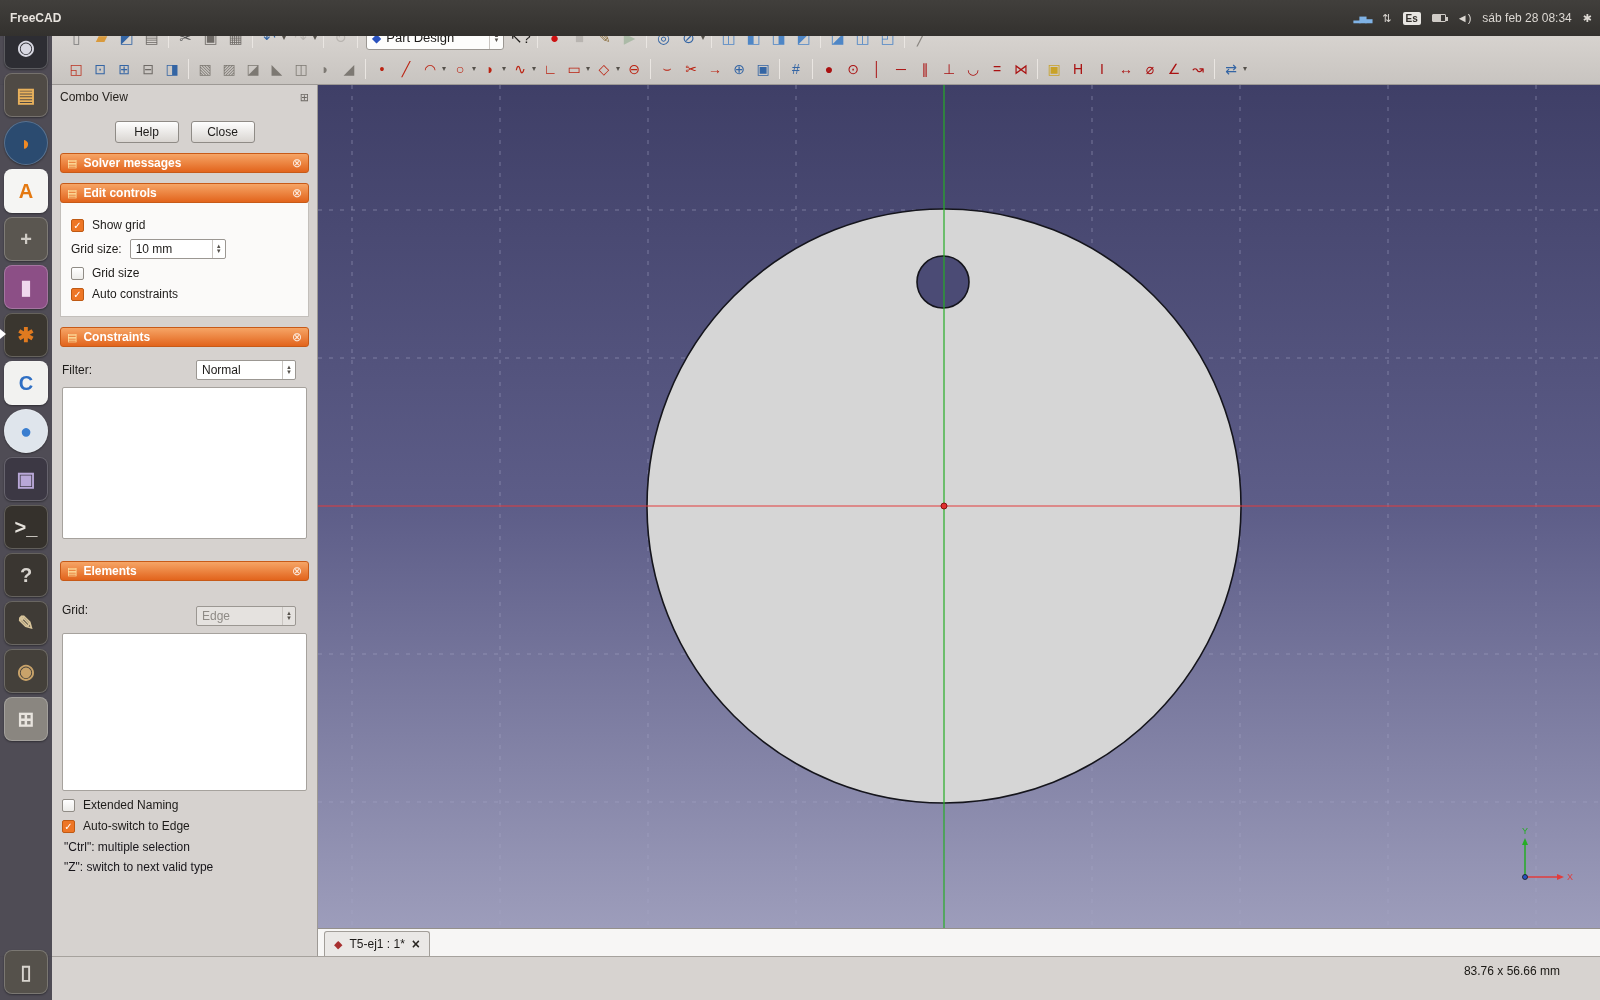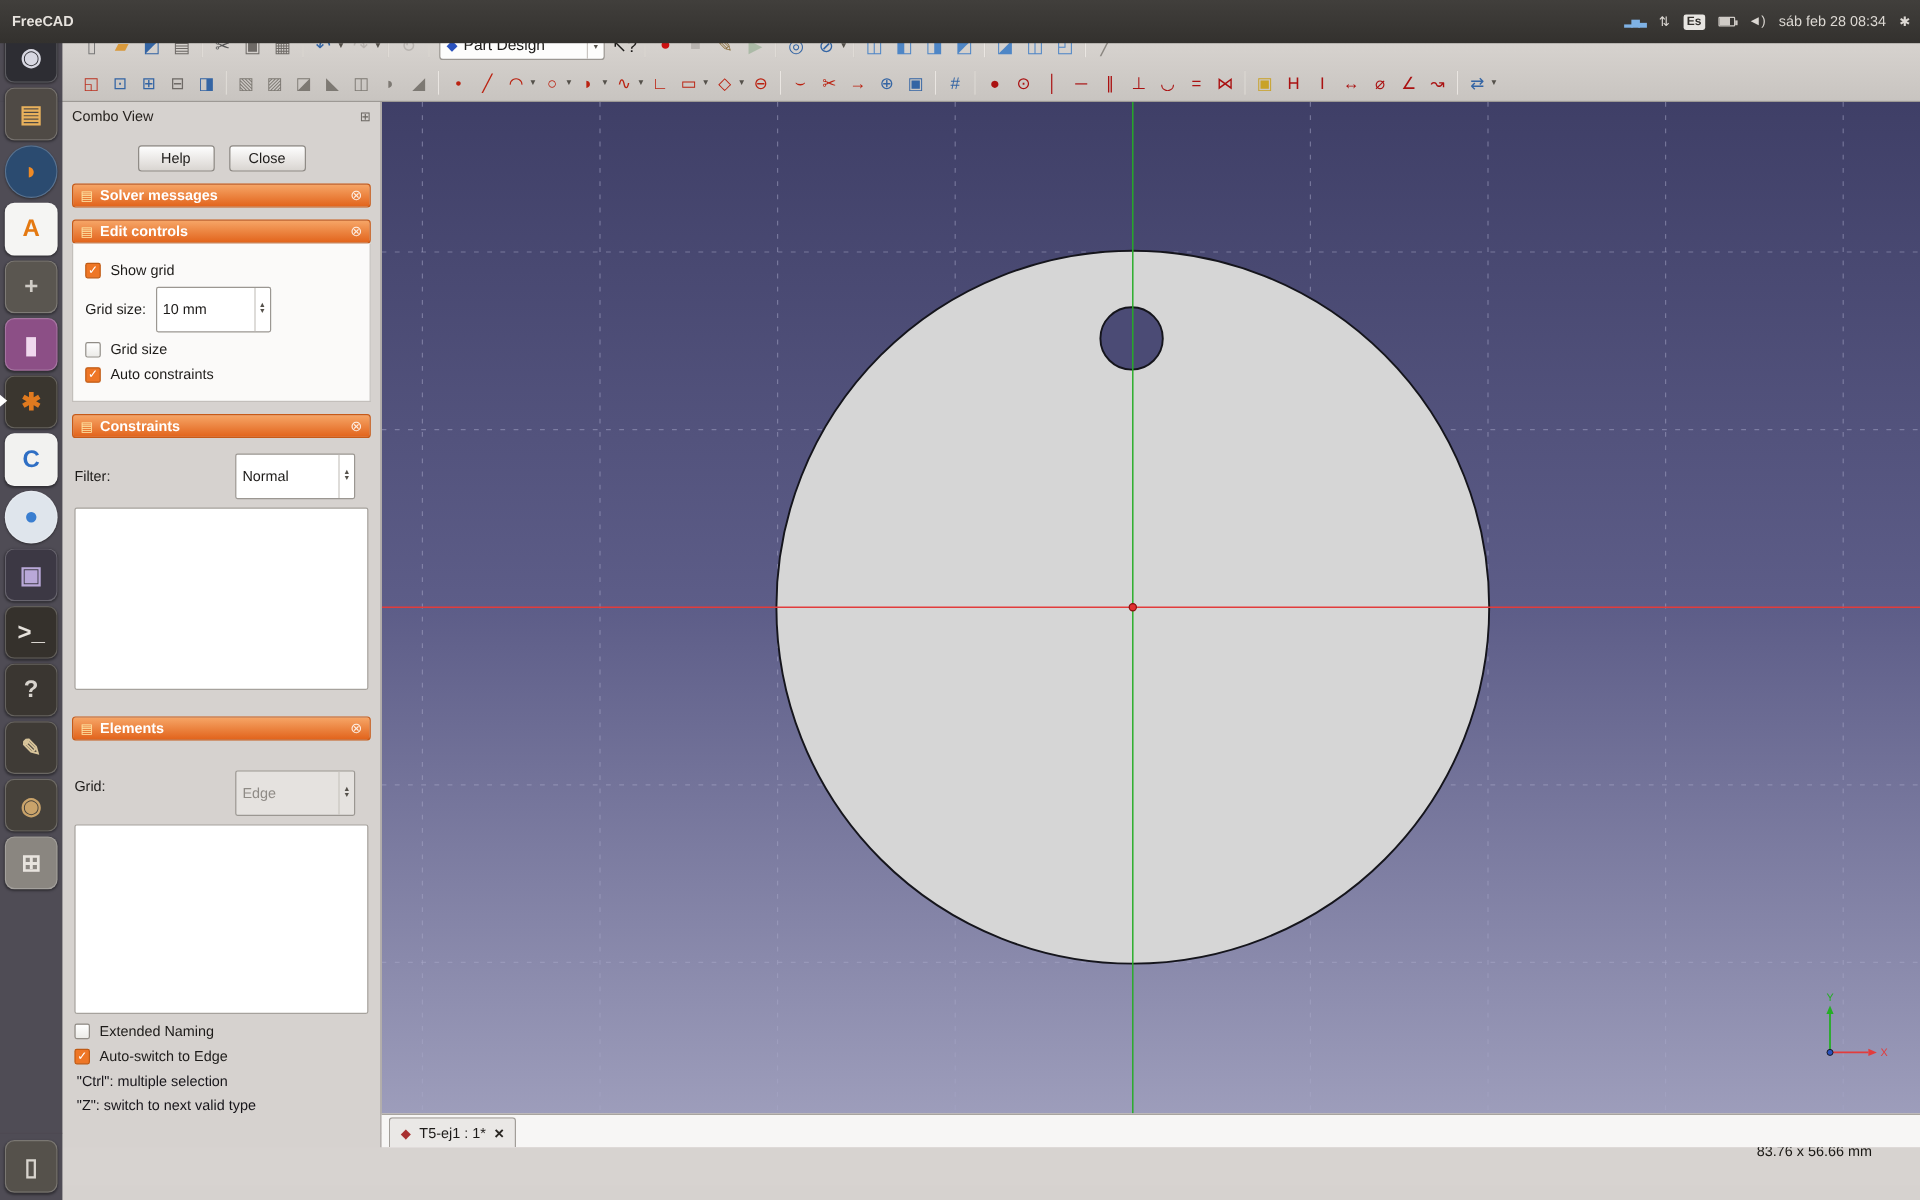--- a/index.html
+++ b/index.html
@@ -67,21 +67,21 @@
   .sec-title { flex:1; color:#fff; font-size:12px; font-weight:bold; }
   .sec-x { font-size:12px; color:rgba(255,255,255,.85); }
   .sec-body { background:#fbfaf9; border:1px solid #c3bfbb; border-top:none; padding:8px; }
   .sec-body.plain { background:transparent; border:none; padding:6px 0 12px; }
   .solver-msg { font-size:11px; color:#2a2723; padding:4px 0 18px; }
   .frow { display:flex; align-items:center; gap:8px; margin:7px 2px; font-size:12px; color:#1d1b19; }
   .chk { width:13px; height:13px; border:1px solid #908c86; border-radius:2px;
          background:linear-gradient(#ffffff,#ecebe8); display:inline-flex; align-items:center; justify-content:center;
          font-size:10px; color:#fff; flex:none; }
   .chk.checked { background:#ee7626; border-color:#bf5a14; }
-  .spin { display:flex; align-items:center; height:38px; background:#fff; border:1px solid #9b9792; border-radius:2px; }
+  .spin { display:flex; align-items:center; height:20px; background:#fff; border:1px solid #9b9792; border-radius:2px; }
   .spin .val { flex:1; padding:0 5px; font-size:12px; color:#1d1b19; white-space:nowrap; }
   .spin .arrows { width:13px; border-left:1px solid #c9c5c1; align-self:stretch; display:flex; flex-direction:column;
                   align-items:center; justify-content:center; font-size:6px; line-height:5px; color:#55514b; }
   .spin.disabled { background:#e5e2df;margin-top:12px; }
   .spin.disabled .val { color:#8f8b86; }
   .listbox { background:#fff; border:1px solid #a6a29d; border-radius:2px; margin:3px 2px 0; }
   .hint { font-size:12px; color:#17151a; margin:6px 4px 0; }
 
   
   .viewport { position:absolute; left:318px; top:85px; right:0; bottom:72px; z-index:1; }
@@ -90,21 +90,21 @@
   
   .doctabs { position:absolute; left:318px; right:0; bottom:44px; height:28px; background:#f7f6f5;
              border-top:1px solid #94908b; display:flex; align-items:flex-end; z-index:5; }
   .doctab { display:inline-flex; align-items:center; gap:7px; height:25px; margin-left:6px; padding:0 9px;
             background:#eae8e6; border:1px solid #a29e99; border-bottom:none; border-radius:3px 3px 0 0;
             font-size:12px; color:#1d1b19; }
   .doctab .tab-icon { font-size:11px; color:#a83030; }
   .doctab .tab-close { font-size:14px; font-weight:bold; color:#2a2723; line-height:1; }
 
   
-  .statusbar { position:absolute; left:0; right:0; bottom:12px; height:44px; background:#d7d3d0;
+  .statusbar { position:absolute; left:0; right:0; bottom:0; height:44px; background:#d7d3d0;
                border-top:1px solid #a6a29d; z-index:4;padding-left:33px; }
   .statusbar .coords { position:absolute; right:40px; top:7px; font-size:12px; color:#1a1814; }
 </style>
 </head>
 <body>
 
 <div id="screen">
 
   <div class="titlebar">
     <span class="apptitle">FreeCAD</span>

